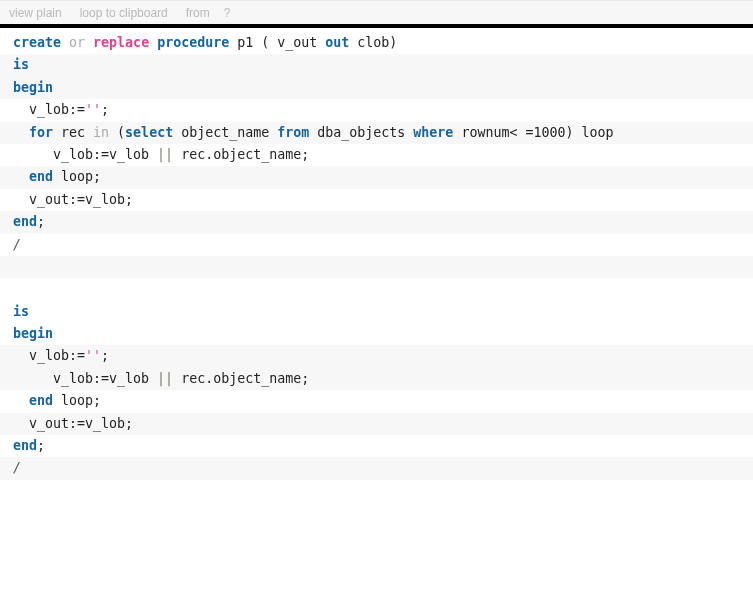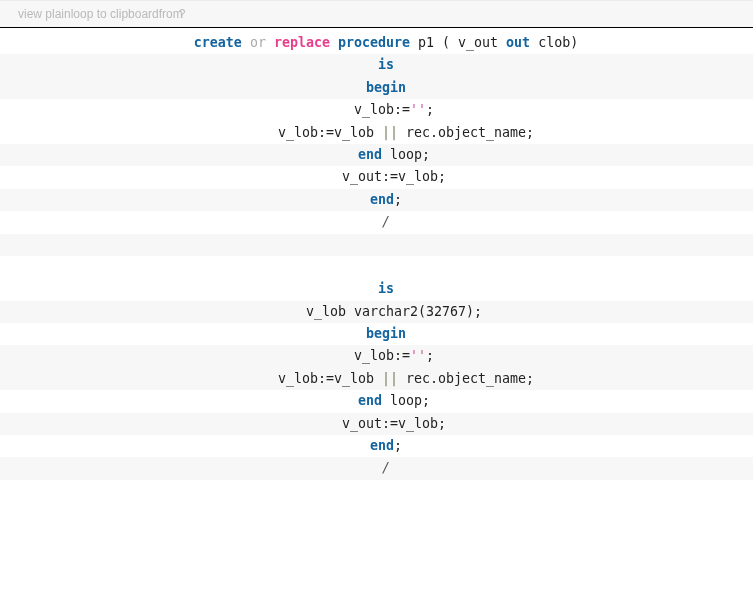--- a/index.html
+++ b/index.html
@@ -13,24 +13,25 @@
     overflow: hidden;
     font-family: "Liberation Sans", sans-serif;
   }
 
   
   .toolbar {
     height: 28px;
     box-sizing: border-box;
     background: #f7f7f7;
     border-top: 1px solid #ececec;
-    border-bottom: 1px solid #000000;
+    border-bottom: 4px solid #000000;
     display: flex;
     align-items: center;
-    padding-left: 18px;
+    padding-left: 9px;
+    gap: 18px;
   }
   .toolbar .tb-link {
     font-family: "Liberation Sans", sans-serif;
     font-size: 12px;
     line-height: 14px;
     color: #b9b9b9;
     text-decoration: none;
     white-space: nowrap;
     cursor: pointer;
   }
@@ -43,24 +44,23 @@
     background: #ffffff;
     padding-top: 4px;
   }
   .ln {
     height: 22.4px;
     line-height: 22.4px;
     font-family: "DejaVu Sans Mono", monospace;
     font-size: 13.3px;
     color: #222222;
     white-space: pre;
-    padding-left: 19px;
+    padding-left: 13px;
     box-sizing: border-box;
     letter-spacing: 0px;
-    text-align: center;
   }
   .ln.alt {
     background: #f7f7f7;
   }
 
   
   .kw  { color: #1464a0; font-weight: bold; }   
   .kw2 { color: #aaaaaa; }                      
   .kw3 { color: #e83e8c; font-weight: bold; }   
   .str { color: #d15ba0; }                      
@@ -76,29 +76,29 @@
   <a class="tb-link" href="#">loop to clipboard</a>
   <a class="tb-link" href="#">from</a>
   <a class="tb-link help" href="#">?</a>
 </div>
 
 <div class="code-area" id="code-area">
     <div class="ln"><span class="kw">create</span><span class="pl"> </span><span class="kw2">or</span><span class="pl"> </span><span class="kw3">replace</span><span class="pl"> </span><span class="kw">procedure</span><span class="pl"> p1 ( v_out </span><span class="kw">out</span><span class="pl"> clob)</span></div>
     <div class="ln alt"><span class="kw">is</span></div>
     <div class="ln alt"><span class="kw">begin</span></div>
     <div class="ln"><span class="pl">  v_lob:=</span><span class="str">''</span><span class="pl">;</span></div>
+    <div class="ln alt"><span class="pl">  </span><span class="kw">for</span><span class="pl"> rec </span><span class="kw2">in</span><span class="pl"> (</span><span class="kw">select</span><span class="pl"> object_name </span><span class="kw">from</span><span class="pl"> dba_objects </span><span class="kw">where</span><span class="pl"> rownum&lt; =1000) loop</span></div>
     <div class="ln"><span class="pl">     v_lob:=v_lob </span><span class="op">||</span><span class="pl"> rec.object_name;</span></div>
     <div class="ln alt"><span class="pl">  </span><span class="kw">end</span><span class="pl"> loop;</span></div>
     <div class="ln"><span class="pl">  v_out:=v_lob;</span></div>
     <div class="ln alt"><span class="kw">end</span><span class="pl">;</span></div>
     <div class="ln"><span class="sl">/</span></div>
     <div class="ln alt"><span class="pl"> </span></div>
     <div class="ln"><span class="pl"> </span></div>
     <div class="ln"><span class="kw">is</span></div>
-    <div class="ln alt"><span class="pl">  v_lob varchar2(32767);</span></div>
     <div class="ln"><span class="kw">begin</span></div>
     <div class="ln alt"><span class="pl">  v_lob:=</span><span class="str">''</span><span class="pl">;</span></div>
     <div class="ln alt"><span class="pl">     v_lob:=v_lob </span><span class="op">||</span><span class="pl"> rec.object_name;</span></div>
     <div class="ln"><span class="pl">  </span><span class="kw">end</span><span class="pl"> loop;</span></div>
     <div class="ln alt"><span class="pl">  v_out:=v_lob;</span></div>
     <div class="ln"><span class="kw">end</span><span class="pl">;</span></div>
     <div class="ln alt"><span class="sl">/</span></div>
   </div>
 
 </body></html>

